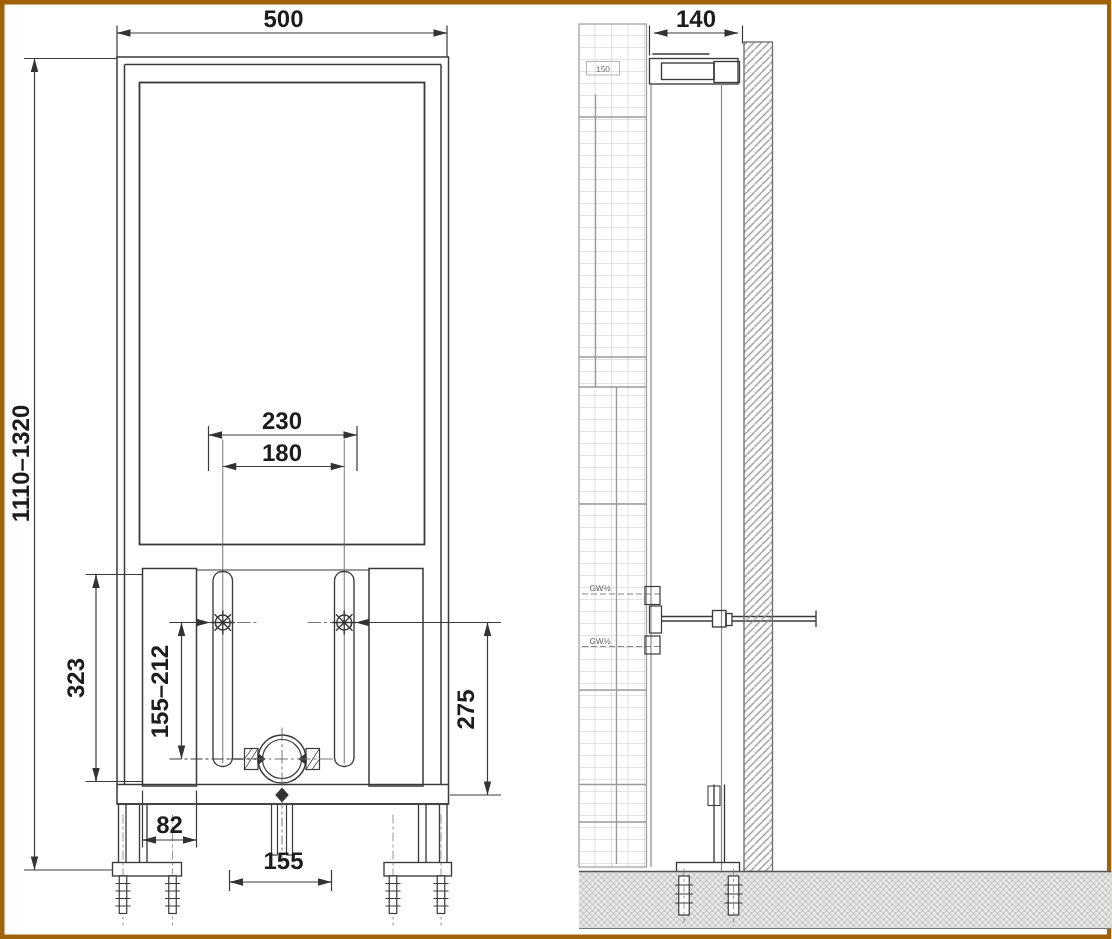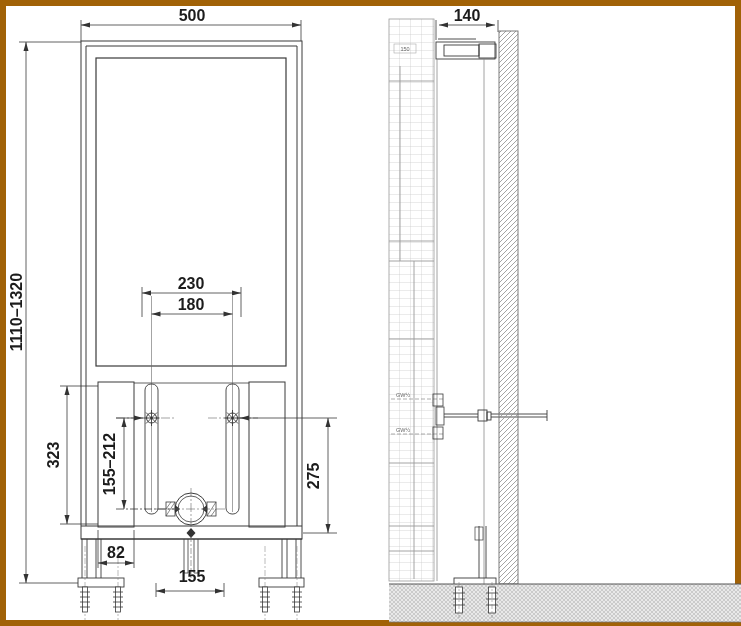--- a/index.html
+++ b/index.html
@@ -1,18 +1,18 @@
 <!DOCTYPE html>
 <html><head>
 <meta charset="utf-8">
 <style>
   html,body{margin:0;padding:0;background:#ffffff;}
   .sheet{
     position:relative;width:741px;height:626px;box-sizing:border-box;
-    background:#ffffff;border:6px solid #a16207;
+    background:#ffffff;border:3px solid #a16207;
     font-family:"Liberation Sans",sans-serif;
   }
   svg{display:block;}
   text{
     fill:#1c1c1c;font-weight:bold;font-size:16px;
     font-family:"Liberation Sans",sans-serif;
   }
   .tiny{font-size:5.5px;font-weight:normal;fill:#666;}
 </style>
 </head>

